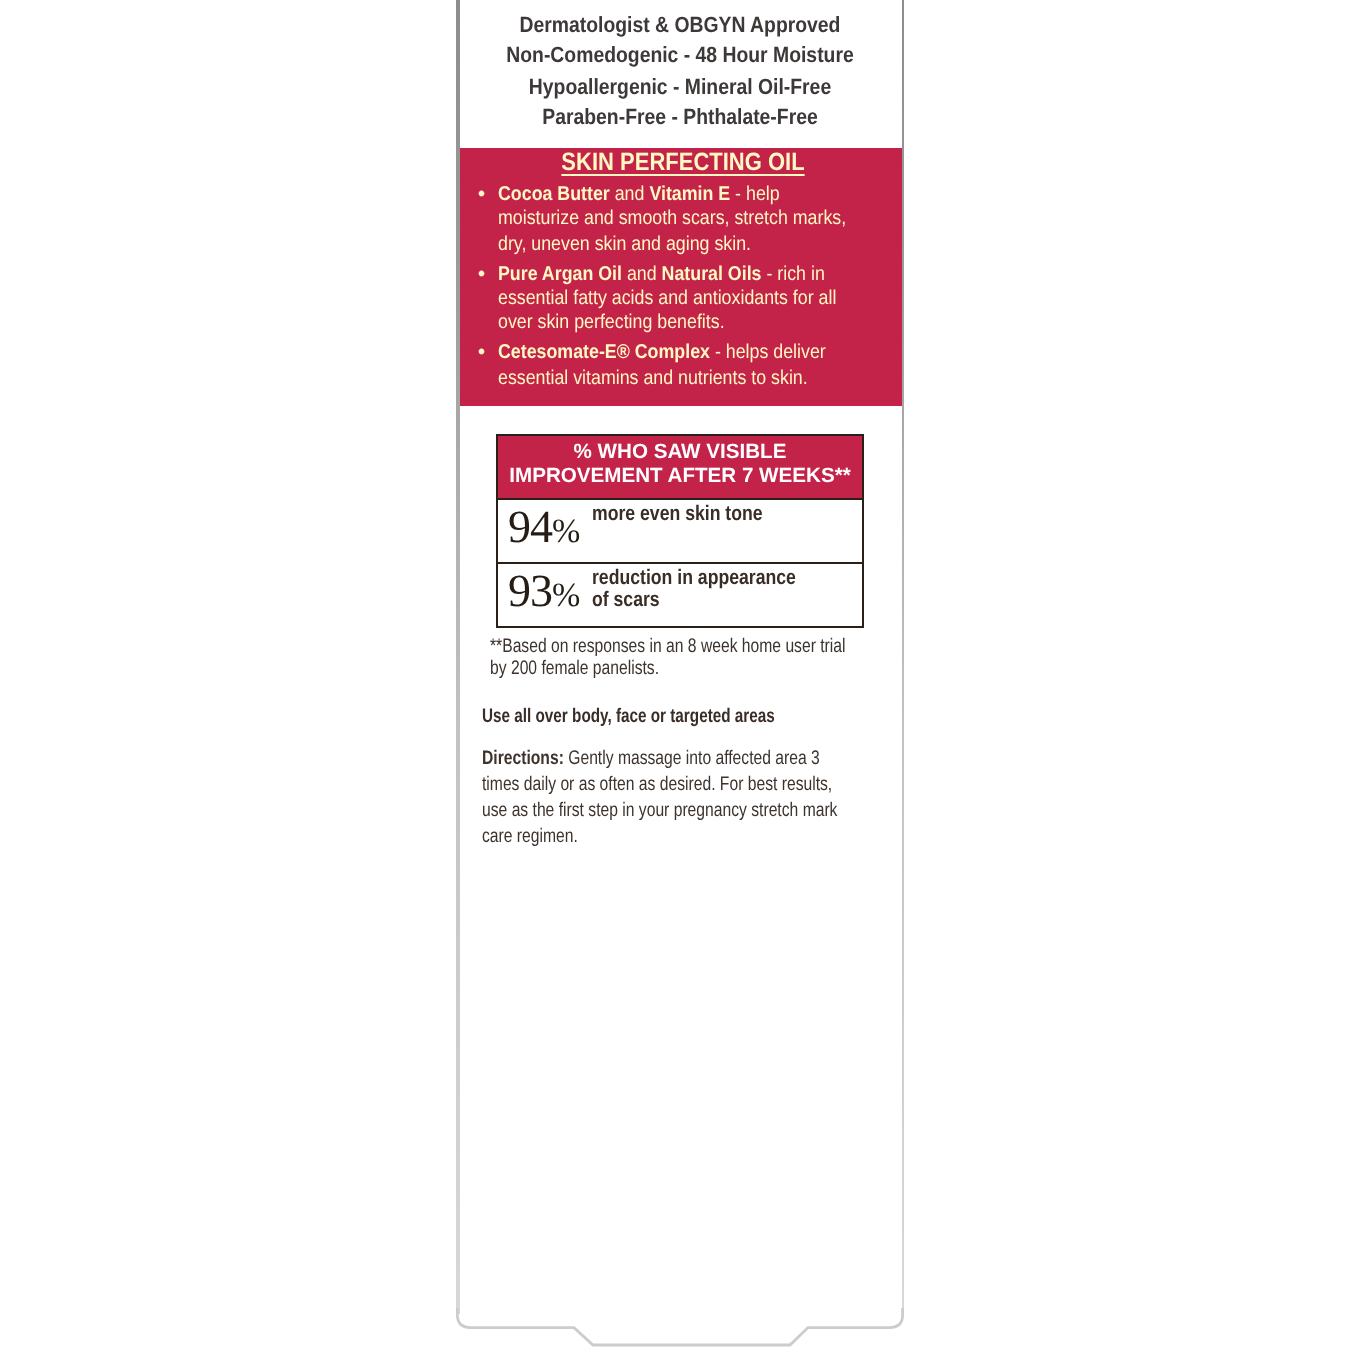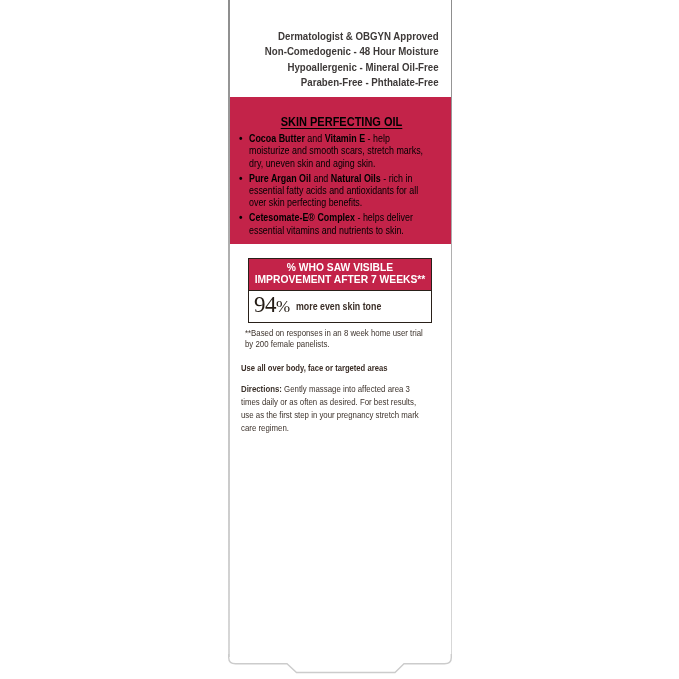--- a/index.html
+++ b/index.html
@@ -33,39 +33,39 @@
   .diecut {
     position: absolute;
     left: 0;
     top: 654px;
     width: 224px;
     height: 22px;
   }
 
   
   .claims {
-    margin-top: 29px;
-    text-align: right;
+    margin-top: 6px;
+    text-align: center;
     font-weight: bold;
     font-size: 11px;
     line-height: 15.3px;
     color: #3d3938;
   }
   .claims .line {
     white-space: pre;
     transform: scaleX(0.88);
     transform-origin: 50% 0;
   }
 
   
   .redbox {
     margin-top: 7px;
     background: #c32349;
-    color: #000000;
-    padding: 18px 8px 7px 11px;
+    color: #fef9c3;
+    padding: 0 8px 7px 11px;
   }
   .redbox-title {
     text-align: center;
     font-weight: bold;
     font-size: 12.5px;
     line-height: 15px;
     text-decoration: underline;
     text-underline-offset: 2px;
     margin-bottom: 3px;
     transform: scaleX(0.88);
@@ -95,21 +95,20 @@
     color: #ffffff;
     font-weight: bold;
     font-size: 10.3px;
     line-height: 12px;
     text-align: center;
     padding: 3px 0 4px;
     white-space: pre;
   }
   .trow {
     display: flex;
-    align-items: center;
     border-top: 1.5px solid #292019;
     padding: 2px 3px 2px 5px;
     min-height: 27px;
     overflow: visible;
   }
   .pct {
     font-family: "Liberation Serif", serif;
     color: #241c15;
     font-size: 23px;
     line-height: 24px;
@@ -198,20 +197,25 @@
       </ul>
     </div>
 
     <div class="rtable">
       <div class="thead">% WHO SAW VISIBLE
 IMPROVEMENT AFTER 7 WEEKS**</div>
       <div class="trow">
         <span class="pct"><span>94</span><span class="pctsign">%</span></span>
         <span class="rlabel">more even skin tone</span>
       </div>
+      <div class="trow">
+        <span class="pct"><span>93</span><span class="pctsign">%</span></span>
+        <span class="rlabel">reduction in appearance
+of scars</span>
+      </div>
     </div>
 
     <div class="footnote">**Based on responses in an 8 week home user trial
 by 200 female panelists.</div>
 
     <div class="use-line">Use all over body, face or targeted areas</div>
 
     <div class="directions"><span class="dlabel">Directions:</span><span> Gently massage into affected area 3
 times daily or as often as desired. For best results,
 use as the first step in your pregnancy stretch mark

